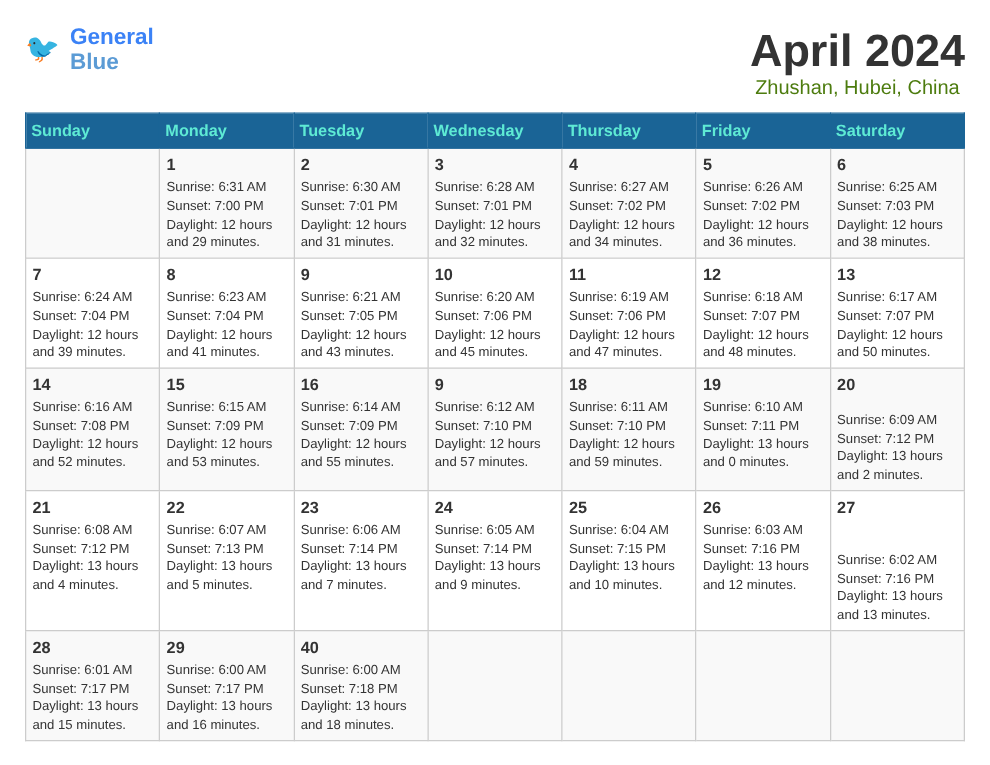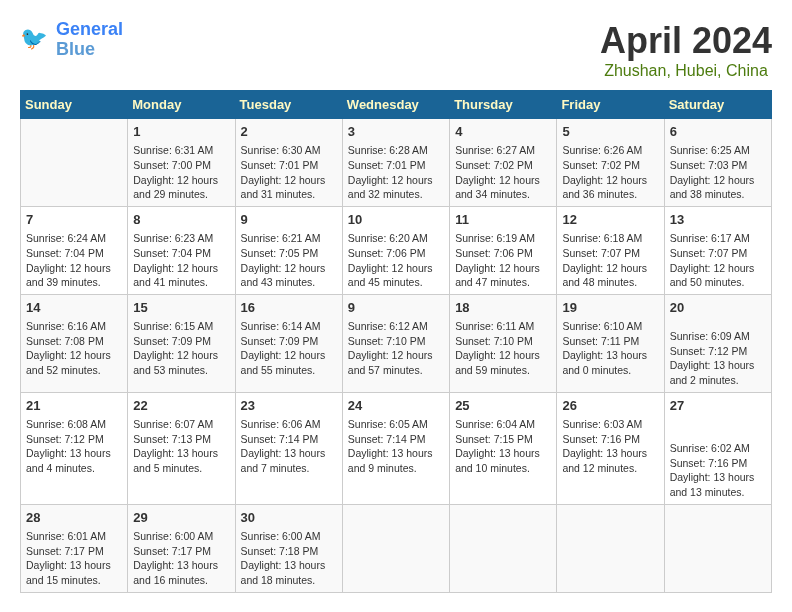--- a/index.html
+++ b/index.html
@@ -46,21 +46,21 @@
       font-size: 16px;
       color: #4d7c0f;
     }
     table {
       width: 100%;
       border-collapse: collapse;
       font-size: 11px;
     }
     thead tr th {
       background-color: #1a6496;
-      color: #fef9c3;
+      color: #5eead4;
       padding: 6px 4px;
       text-align: left;
       font-size: 13px;
       font-weight: bold;
       border: 1px solid #1a6496;
     }
     tbody tr td {
       vertical-align: top;
       padding: 4px 5px;
       border: 1px solid #ccc;
@@ -328,21 +328,21 @@
 and 15 minutes.</div>
         </td>
         <td>
           <span class="day-num">29</span>
           <div class="day-info" style="white-space: pre-line;">Sunrise: 6:00 AM
 Sunset: 7:17 PM
 Daylight: 13 hours
 and 16 minutes.</div>
         </td>
         <td>
-          <span class="day-num">30</span>
+          <span class="day-num">40</span>
           <div class="day-info" style="white-space: pre-line;">Sunrise: 6:00 AM
 Sunset: 7:18 PM
 Daylight: 13 hours
 and 18 minutes.</div>
         </td>
         <td class="empty"></td>
         <td class="empty"></td>
         <td class="empty"></td>
         <td class="empty"></td>
       </tr>

